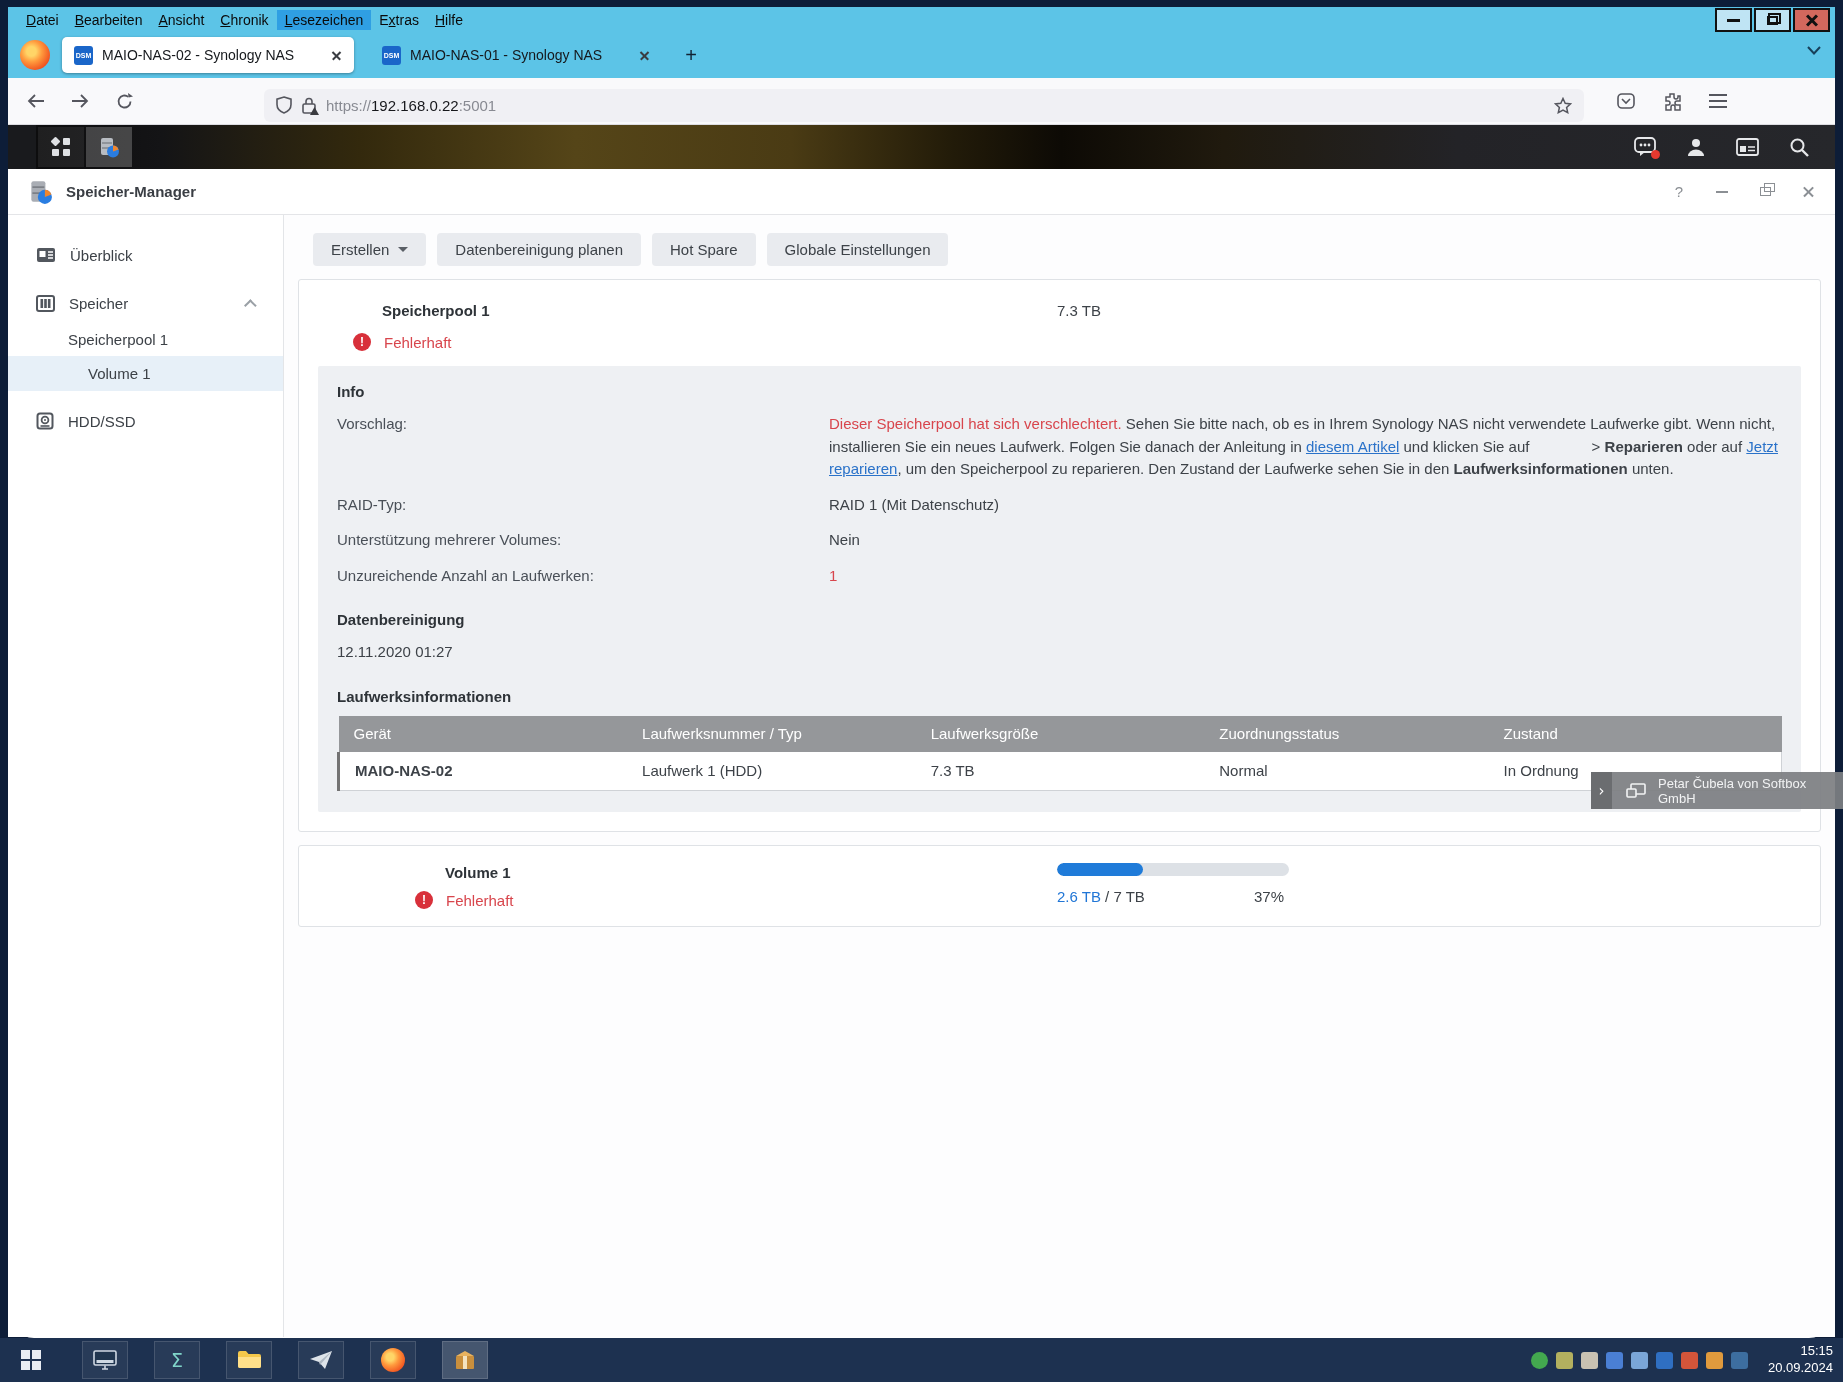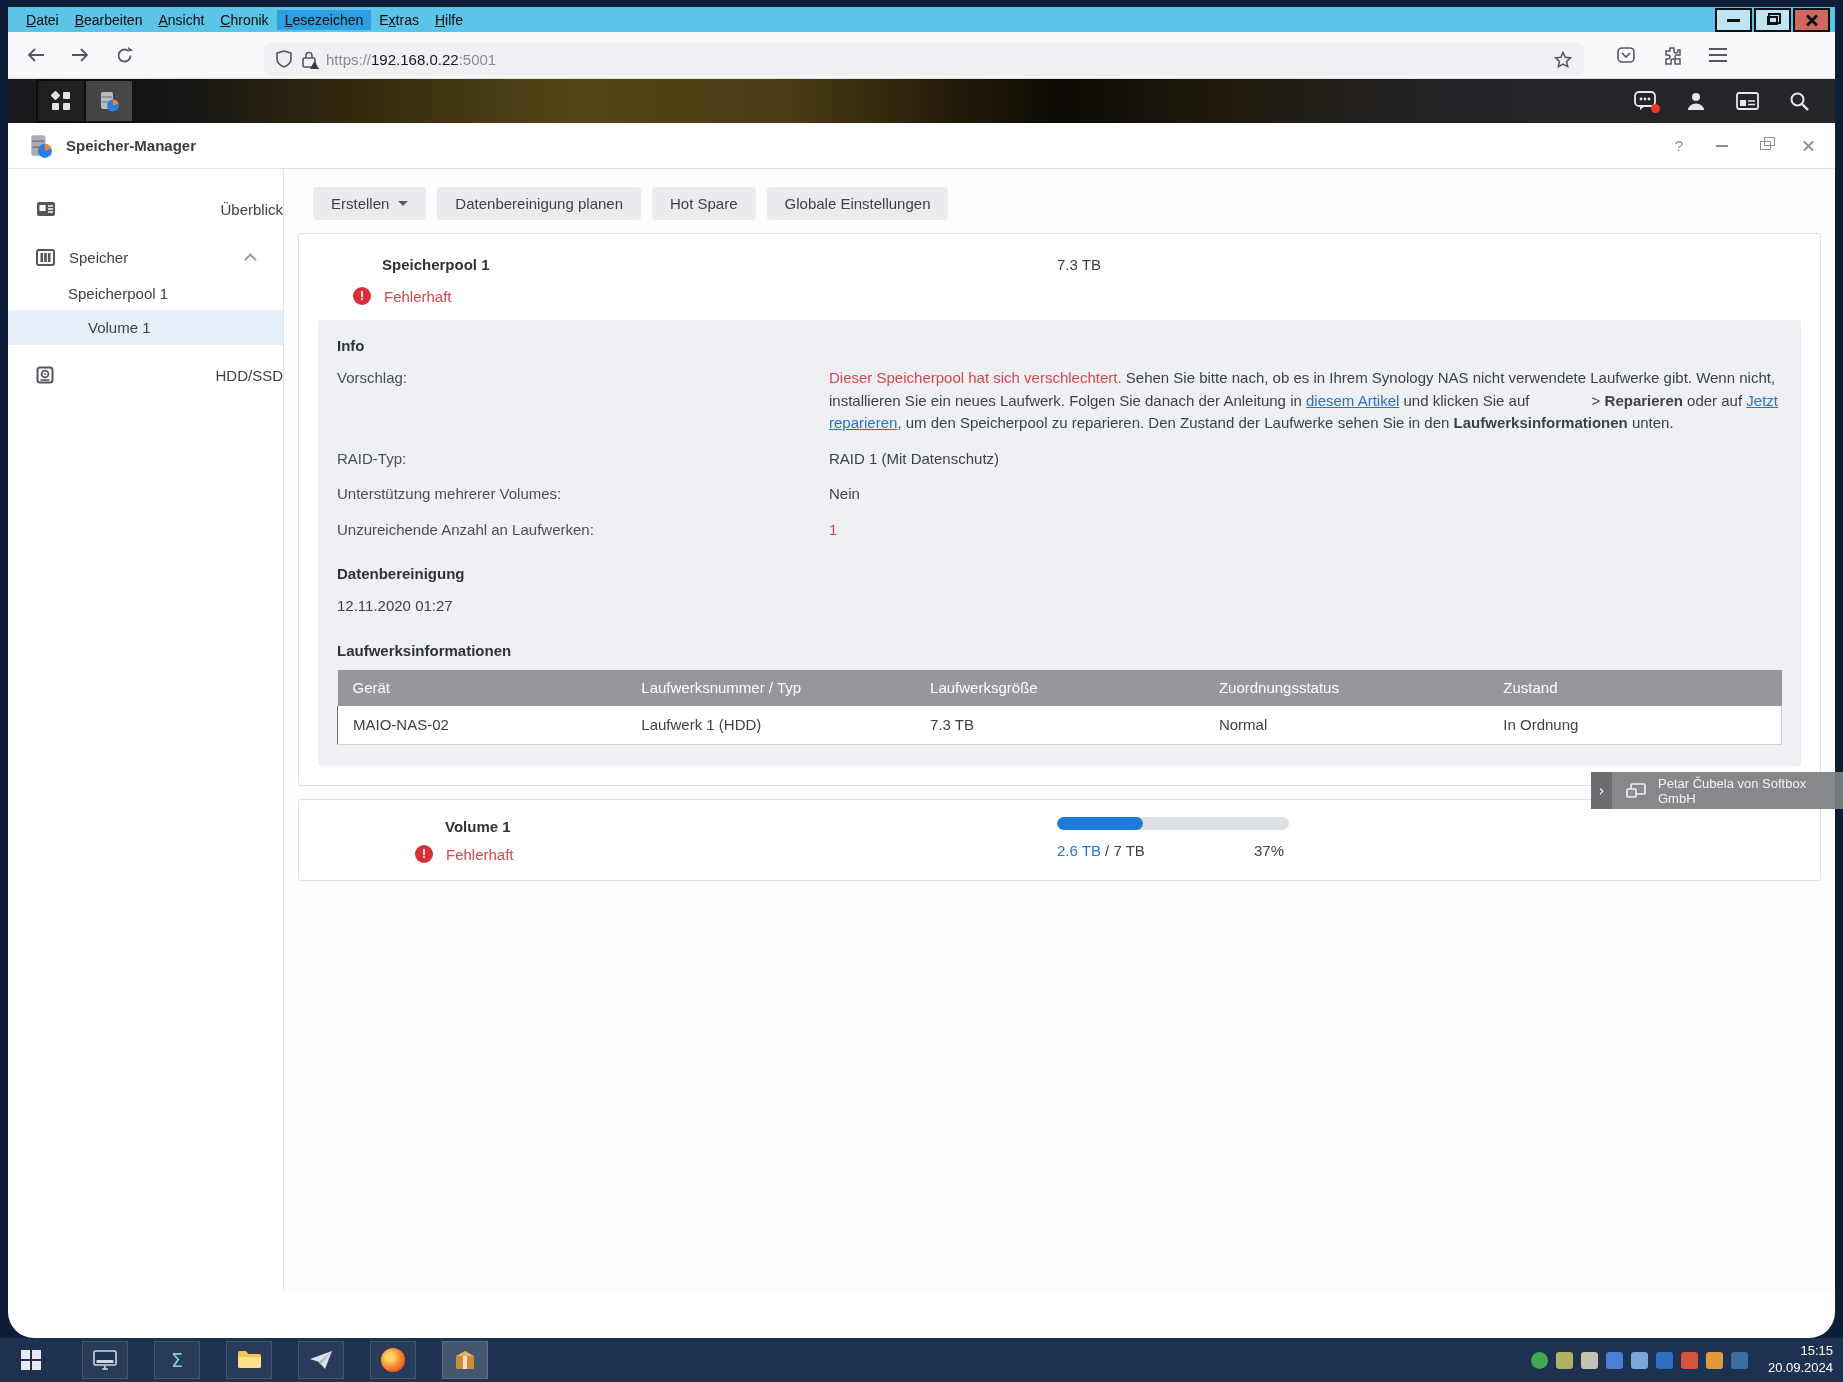--- a/index.html
+++ b/index.html
@@ -65,21 +65,21 @@
   .tc { display:flex; align-items:center; justify-content:center; width:16px; height:16px; }
   .tc-min { width:12px; height:2px; background:#8b8f94; }
   .tc-restore { position:relative; width:11px; height:9px; border:1.5px solid #8b8f94; }
   .tc-restore:before { content:""; position:absolute; right:-5px; top:-5px; width:9px; height:7px; border:1.5px solid #8b8f94; }
   .tc-x { position:relative; width:12px; height:12px; }
   .tc-x:before,.tc-x:after { content:""; position:absolute; left:0; top:5px; width:13px; height:1.8px; background:#8b8f94; }
   .tc-x:before { transform:rotate(45deg); } .tc-x:after { transform:rotate(-45deg); }
 
   .app-body { flex:1; display:flex; min-height:0; }
   .sidebar { width:276px; flex:0 0 auto; border-right:1px solid #e3e5e8; padding-top:20px; }
-  .side-item { display:flex; align-items:center; height:40px; font-size:15px; color:#3c4147;justify-content:space-between; }
+  .side-item { display:flex; align-items:center; height:40px; font-size:15px; color:#3c4147; }
   .side-item .s-icon { margin-left:28px; margin-right:14px; color:#52575e; display:flex; }
   .side-child { display:flex; align-items:center; height:33px; font-size:15px; color:#3c4147; padding-left:60px; }
   .side-child.selected { background:#e7f0f8; padding-left:80px; height:35px; }
   .chev-up { margin-left:auto; margin-right:26px; width:9px; height:9px; border-left:2px solid #9aa0a6; border-top:2px solid #9aa0a6; transform:rotate(45deg) translateY(3px); }
 
   .main { flex:1; padding:18px 14px 0; background:#fdfdfe; position:relative; }
   .toolbar { display:flex; gap:11px; margin-left:15px; }
   .btn { height:33px; background:#e9ebef; border-radius:4px; display:flex; align-items:center; gap:9px; padding:0 18px; font-size:15px; color:#3d4248; cursor:default; }
   .caret-down { width:0; height:0; border-left:5px solid transparent; border-right:5px solid transparent; border-top:5px solid #5a5f66; }
 
@@ -101,21 +101,21 @@
   .seg-red { color:#d8454c; }
   .seg-link { color:#2a72c9; text-decoration:underline; }
   .seg-bold { font-weight:bold; }
   .seg-spacer { display:inline-block; width:58px; }
   .val-red { color:#d8454c; }
   .mt22 { margin-top:24px; }
 
   table.drives { width:100%; border-collapse:collapse; margin-top:11px; font-size:15px; table-layout:fixed; }
   table.drives th { background:#95979a; color:#fff; font-weight:normal; text-align:left; height:36px; padding:0 15px; }
   table.drives td { background:#fff; height:39px; padding:0 15px; color:#3d4248; border-bottom:1px solid #cfd2d6; }
-  table.drives td:first-child { border-left:1px solid #737373; }
+  table.drives td:first-child { border-left:3px solid #737373;font-weight:bold; }
   table.drives td:last-child { border-right:1px solid #cfd2d6; }
   .green { color:#3da742; }
 
   .volume-card { position:relative; padding:18px 19px; height:82px; }
   .vol-title { margin-left:127px; font-size:15px; font-weight:bold; color:#2e3338; }
   .vol-status { display:flex; align-items:center; gap:13px; margin:10px 0 0 97px; }
   .usage-bar { position:absolute; left:758px; top:17px; width:232px; height:13px; border-radius:7px; background:#dde1e6; overflow:hidden; }
   .usage-fill { height:100%; background:#1f7bd9; border-radius:7px; }
   .usage-text { position:absolute; left:758px; top:42px; font-size:15px; color:#3d4248; }
   .usage-used { color:#2176d6; }
@@ -163,20 +163,39 @@
           </div>
         <div class="win-btn">
             <span class="wc-max-glyph"></span>
           </div>
         <div class="win-btn close">
             <span class="wc-x-glyph"></span>
           </div>
       </div>
     </div>
 
+    <div class="fx-tabstrip">
+      <div class="fx-logo"></div>
+      <div class="tab active">
+        <span class="favicon">DSM</span>
+        <span class="tab-title">MAIO-NAS-02 - Synology NAS</span>
+        <span class="icon-x"></span>
+      </div>
+      <div class="tab" style="margin-left:16px;">
+        <span class="favicon">DSM</span>
+        <span class="tab-title">MAIO-NAS-01 - Synology NAS</span>
+        <span class="icon-x"></span>
+      </div>
+      <div class="newtab-btn">+</div>
+      <div class="alltabs-btn">
+        <svg width="14" height="9" viewBox="0 0 14 9">
+            <path d="M1 1 L7 7.5 L13 1" fill="none" stroke="#17405a" stroke-width="2"></path>
+          </svg>
+      </div>
+    </div>
 
     <div class="fx-navbar">
       <div class="nav-icon">
         <svg width="18" height="16" viewBox="0 0 18 16">
             <path d="M17 8 H2 M8 2 L2 8 L8 14" fill="none" stroke="#55565e" stroke-width="1.8"></path>
           </svg>
       </div>
       <div class="nav-icon">
         <svg width="18" height="16" viewBox="0 0 18 16">
             <path d="M1 8 H16 M10 2 L16 8 L10 14" fill="none" stroke="#55565e" stroke-width="1.8"></path>

